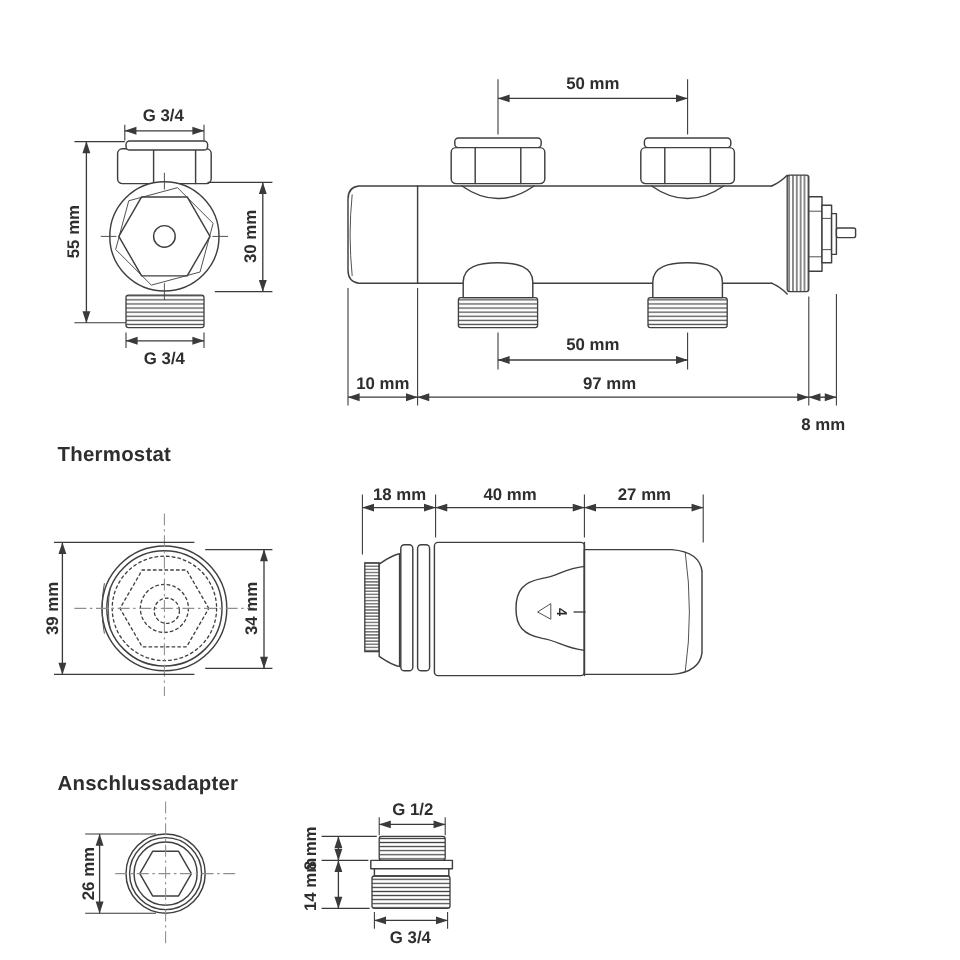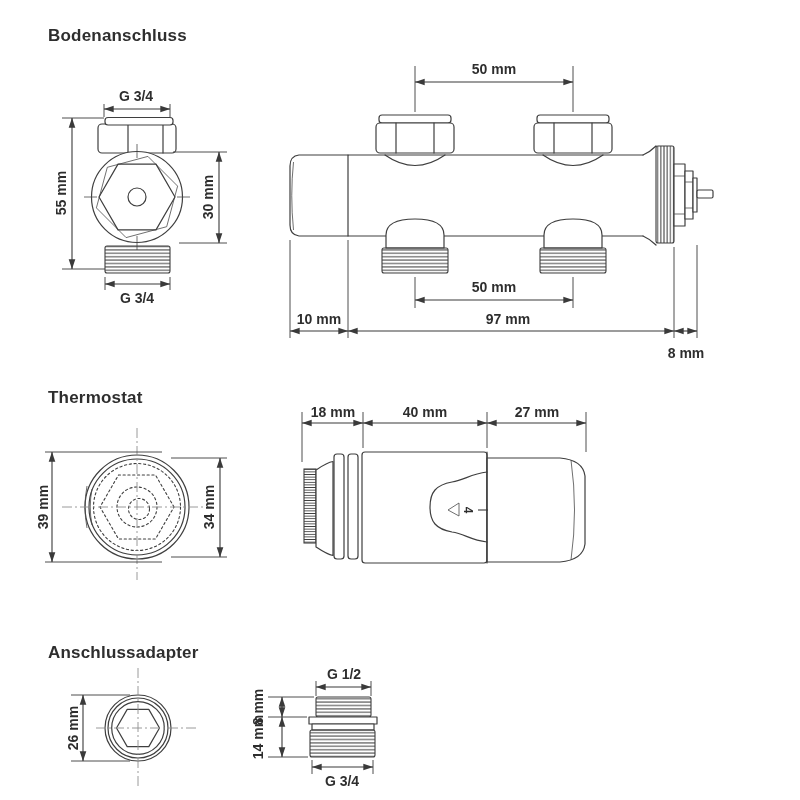--- a/index.html
+++ b/index.html
@@ -1,38 +1,37 @@
 <!DOCTYPE html>
 <html><head>
 <meta charset="utf-8">
 <style>
   html,body{margin:0;padding:0;background:#ffffff;}
   .page{position:relative;width:800px;height:800px;background:#ffffff;overflow:hidden;
         font-family:"Liberation Sans",sans-serif;}
   .ttl{position:absolute;left:48px;font-size:17px;font-weight:600;color:#2e2e2e;letter-spacing:.2px;}
-  #ttl1{top:26px;} #ttl2{top:388px;} #ttl3{top:643px;}
+  #ttl1{top:26px;} #ttl2{top:369px;} #ttl3{top:643px;}
   svg{position:absolute;top:0;left:0;}
   .o   {fill:#ffffff;stroke:#3f3f3f;stroke-width:1.2;stroke-linejoin:round;}
   .n   {fill:none;stroke:#3f3f3f;stroke-width:1.2;stroke-linejoin:round;stroke-linecap:round;}
   .thin{fill:none;stroke:#4a4a4a;stroke-width:.8;}
   .thr {fill:url(#hth);stroke:#3f3f3f;stroke-width:1.1;}
   .thrf{fill:url(#hthf);stroke:#3f3f3f;stroke-width:1.1;}
   .thrv{fill:url(#vth);stroke:#3f3f3f;stroke-width:1.1;}
   .dim {stroke:#3a3a3a;stroke-width:1.1;fill:none;}
   .ext {stroke:#3a3a3a;stroke-width:.9;fill:none;}
   .dash{fill:none;stroke:#3f3f3f;stroke-width:1.1;stroke-dasharray:2.2 2.6;stroke-linecap:round;}
   .cl  {stroke:#8f8f8f;stroke-width:.9;fill:none;stroke-dasharray:10 3 2 3;}
   text.dt {font-family:"Liberation Sans",sans-serif;font-size:14px;font-weight:bold;fill:#2e2e2e;}
   text.dt4{font-family:"Liberation Sans",sans-serif;font-size:12px;font-weight:bold;fill:#2e2e2e;}
 </style>
 </head>
 <body>
 
 <div class="page">
-  <div class="ttl" id="ttl1">Bodenanschluss</div>
   <div class="ttl" id="ttl2">Thermostat</div>
   <div class="ttl" id="ttl3">Anschlussadapter</div>
 
   <svg width="800" height="800" viewBox="0 0 800 800">
     <defs>
       <marker id="ar" viewBox="0 0 10.5 8" refX="10" refY="4" markerWidth="10.5" markerHeight="8" orient="auto-start-reverse" markerUnits="userSpaceOnUse">
         <path d="M0.3,0.7 L10.2,4 L0.3,7.3 Z" fill="#3a3a3a"></path>
       </marker>
       <pattern id="hth" width="4" height="3.4" patternUnits="userSpaceOnUse">
         <path d="M0,1.7 H4" stroke="#3f3f3f" stroke-width="1"></path>

